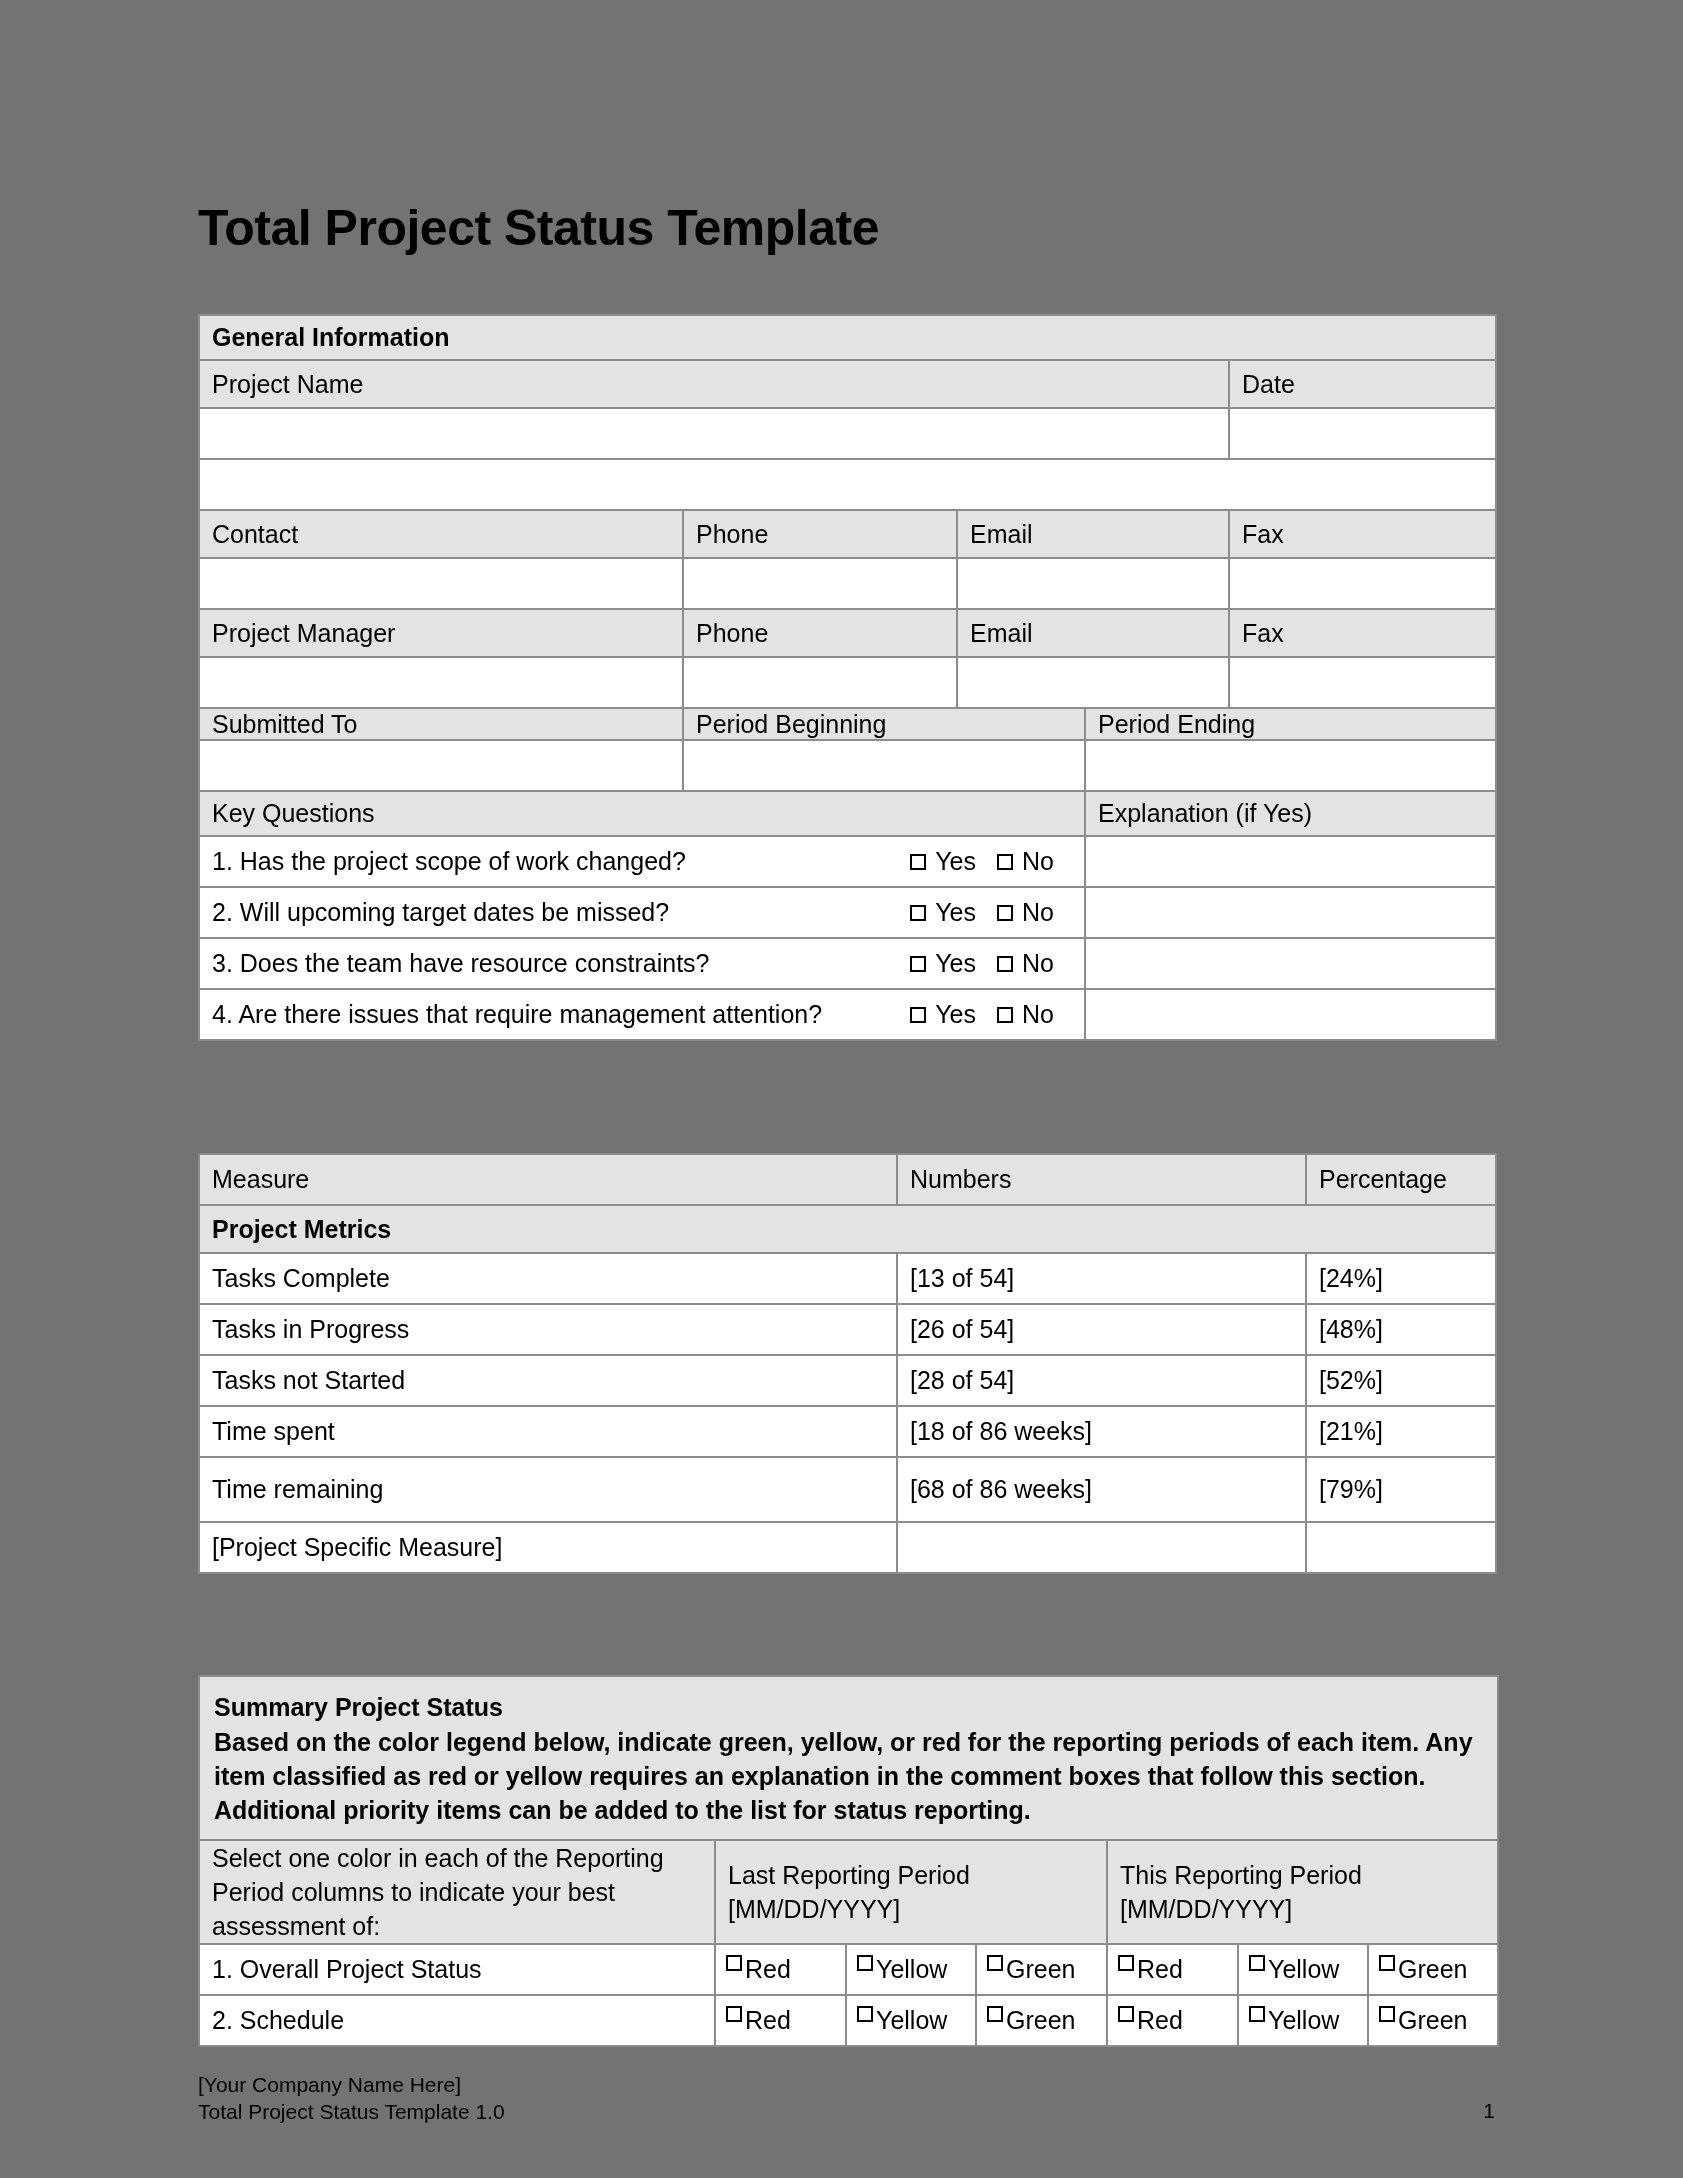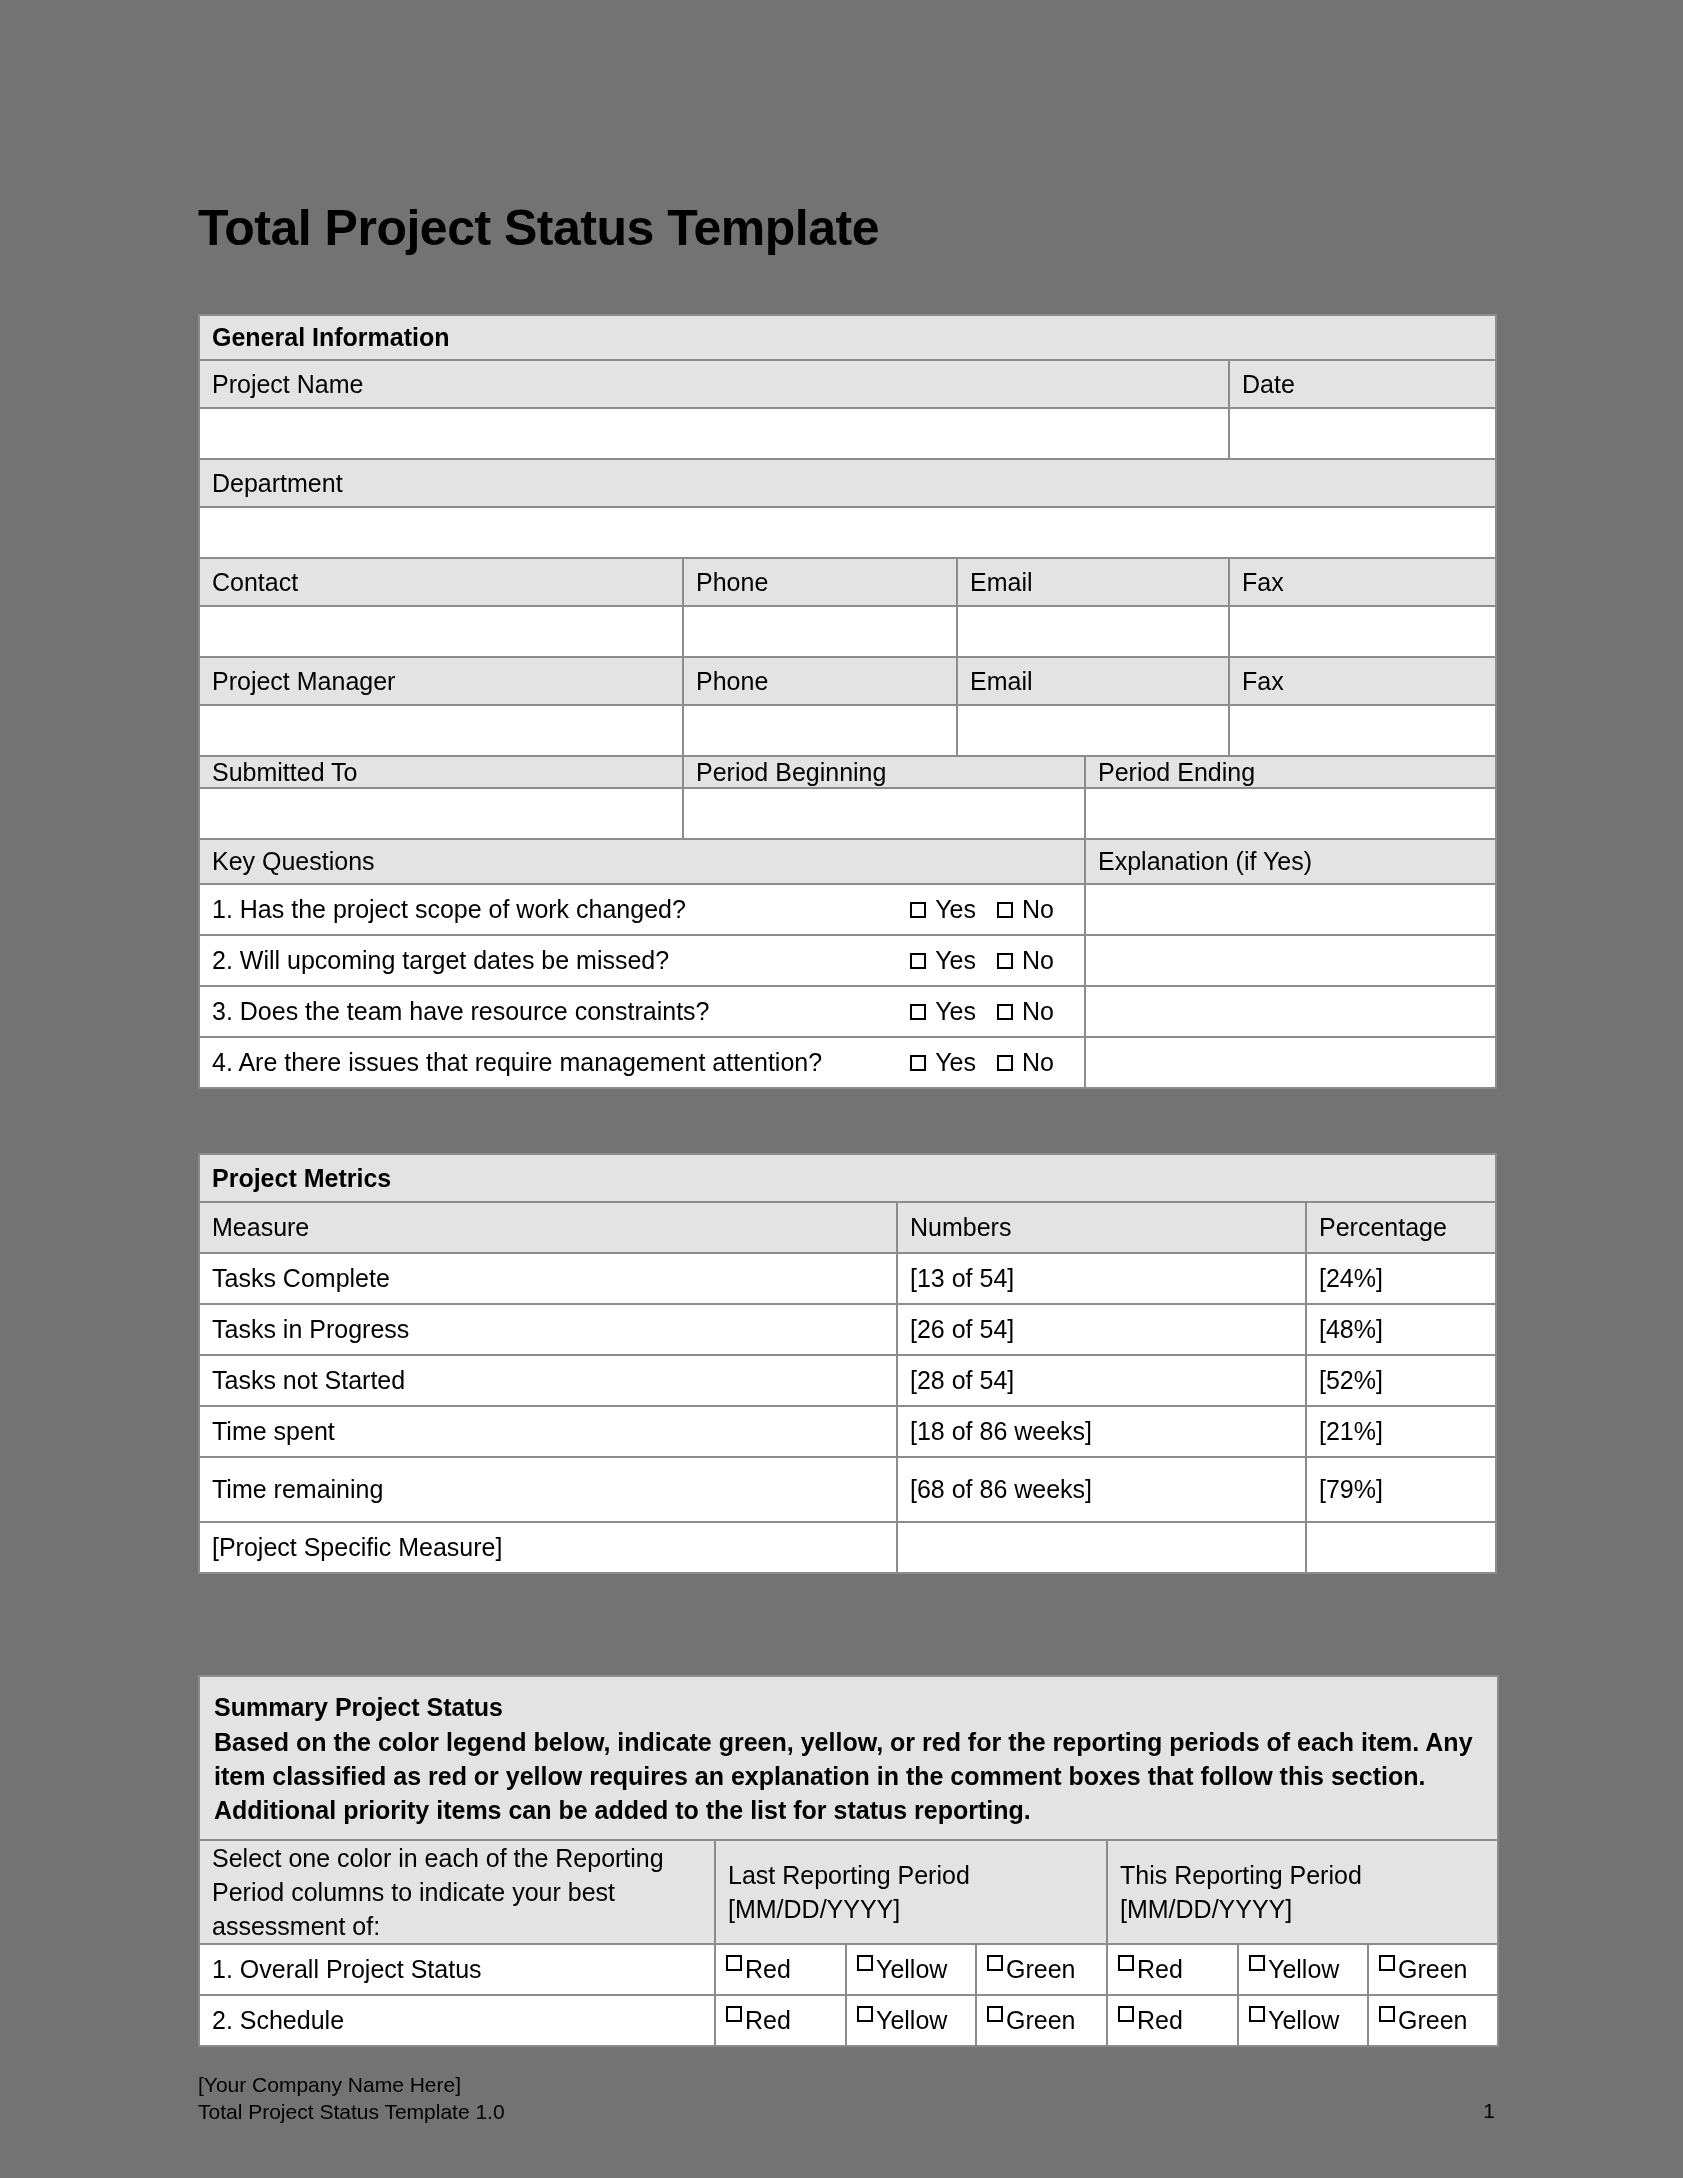--- a/index.html
+++ b/index.html
@@ -81,23 +81,20 @@
       <td class="section-hdr" colspan="5">General Information</td>
     </tr>
     <tr style="height:48px">
       <td class="lbl" colspan="4">Project Name</td>
       <td class="lbl">Date</td>
     </tr>
     <tr style="height:51px">
       <td class="val" colspan="4"></td>
       <td class="val"></td>
     </tr>
-    <tr style="height:48px">
-      <td class="lbl" colspan="5">Department</td>
-    </tr>
     <tr style="height:51px">
       <td class="val" colspan="5"></td>
     </tr>
     <tr style="height:48px">
       <td class="lbl">Contact</td>
       <td class="lbl">Phone</td>
       <td class="lbl" colspan="2">Email</td>
       <td class="lbl">Fax</td>
     </tr>
     <tr style="height:51px">
@@ -192,27 +189,27 @@
   </tbody>
     </table>
 
   <table class="tpl abs" style="left:198px; top:1153px;">
     <colgroup>
       <col style="width:698px">
         <col style="width:409px">
         <col style="width:190px">
     </colgroup>
     <tbody>
-        <tr style="height:48px">
-      <td class="section-hdr" colspan="3">Project Metrics</td>
-    </tr>
-    <tr style="height:51px">
+        <tr style="height:51px">
       <td class="lbl">Measure</td>
       <td class="lbl">Numbers</td>
       <td class="lbl">Percentage</td>
+    </tr>
+    <tr style="height:48px">
+      <td class="section-hdr" colspan="3">Project Metrics</td>
     </tr>
     <tr style="height:51px">
       <td class="val">Tasks Complete</td>
       <td class="val">[13 of 54]</td>
       <td class="val">[24%]</td>
     </tr>
     <tr style="height:51px">
       <td class="val">Tasks in Progress</td>
       <td class="val">[26 of 54]</td>
       <td class="val">[48%]</td>

